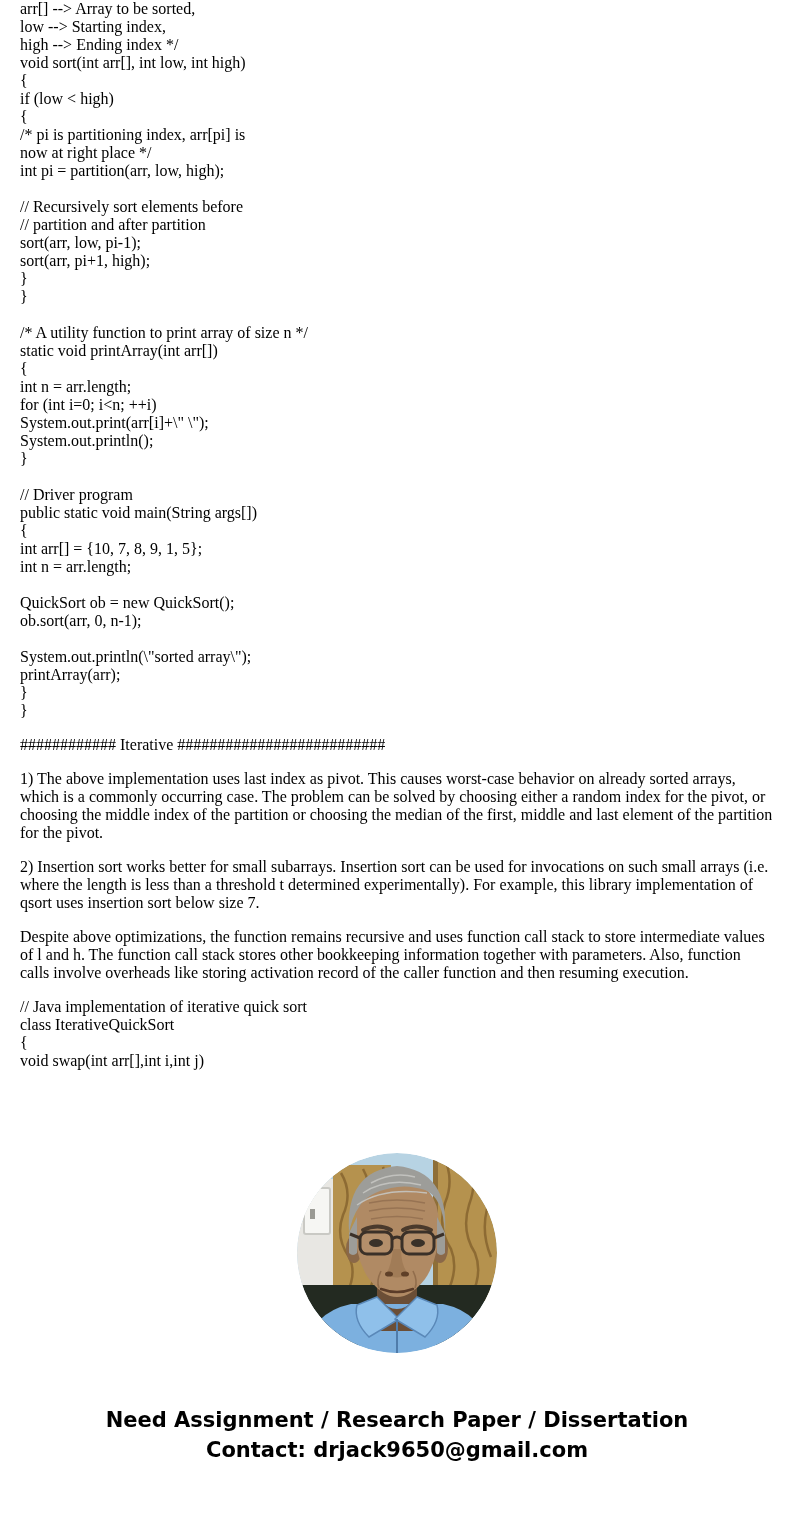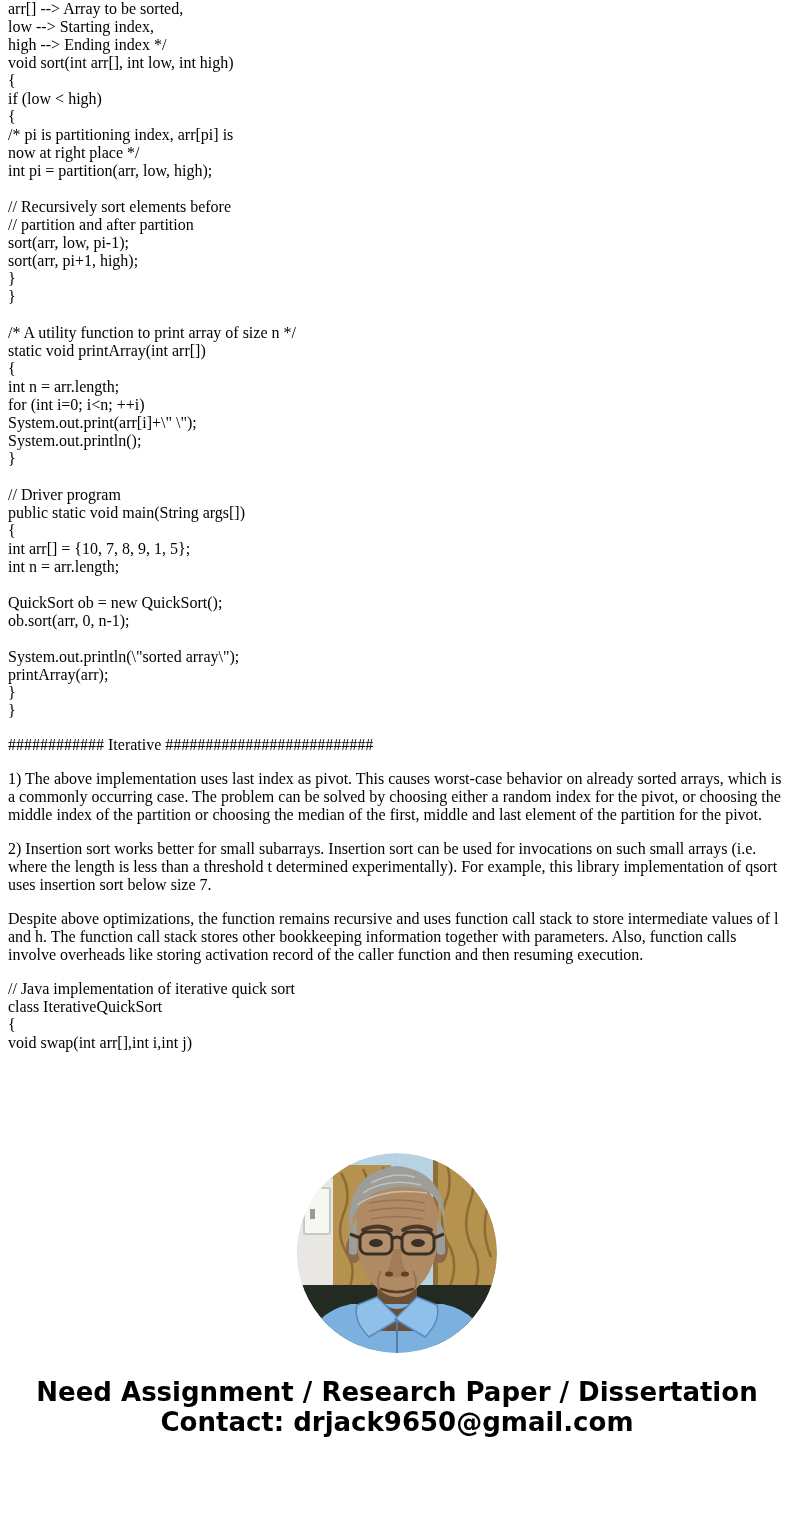--- a/index.html
+++ b/index.html
@@ -18,42 +18,42 @@
   .text-region {
     height: 1128px;
     overflow: hidden;
     padding: 0 8px;
     box-sizing: border-box;
   }
   .text-region > :first-child { margin-top: 0; }
   .code-block, .para {
     font-size: 16px;
     line-height: 18px;
-    margin: 16px 0;
+    margin: 16px 12px;
   }
   .code-block { white-space: pre-line; }
   .avatar-wrap {
     margin-top: 25px;
     display: flex;
     justify-content: center;
   }
   .avatar {
     width: 200px;
     height: 200px;
     border-radius: 50%;
     overflow: hidden;
     flex: 0 0 auto;
   }
   .avatar svg { display: block; width: 200px; height: 200px; }
   .footer {
-    margin-top: 24px;
+    margin-top: 52px;
     text-align: center;
     font-family: "DejaVu Sans", sans-serif;
     font-weight: bold;
-    font-size: 26px;
+    font-size: 21px;
     line-height: 30px;
     color: #000000;
   }
 </style>
 </head>
 <body>
 
 <div class="text-region">
   <div class="code-block">arr[] --&gt; Array to be sorted,
 low --&gt; Starting index,

